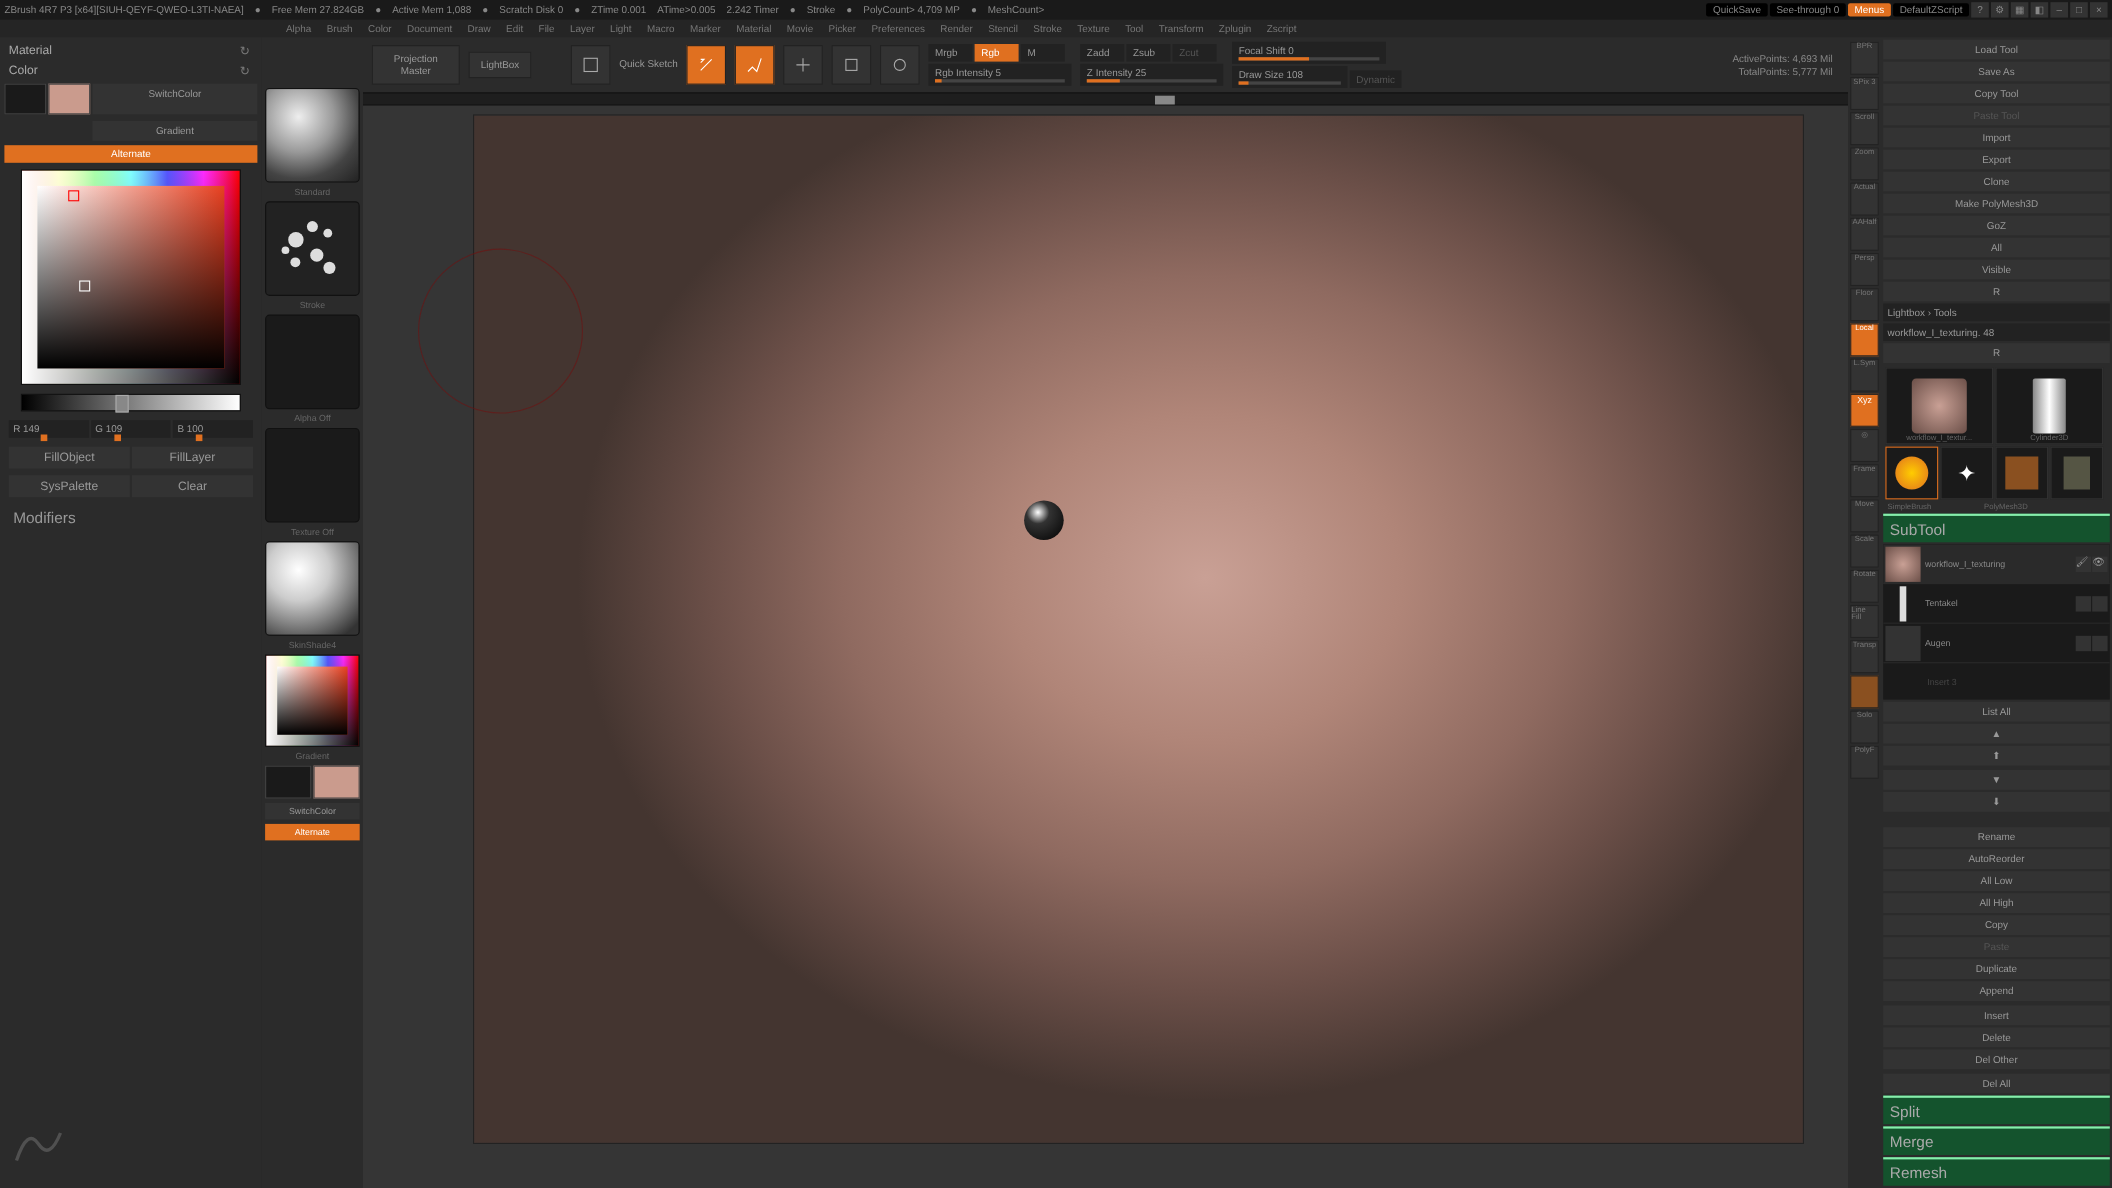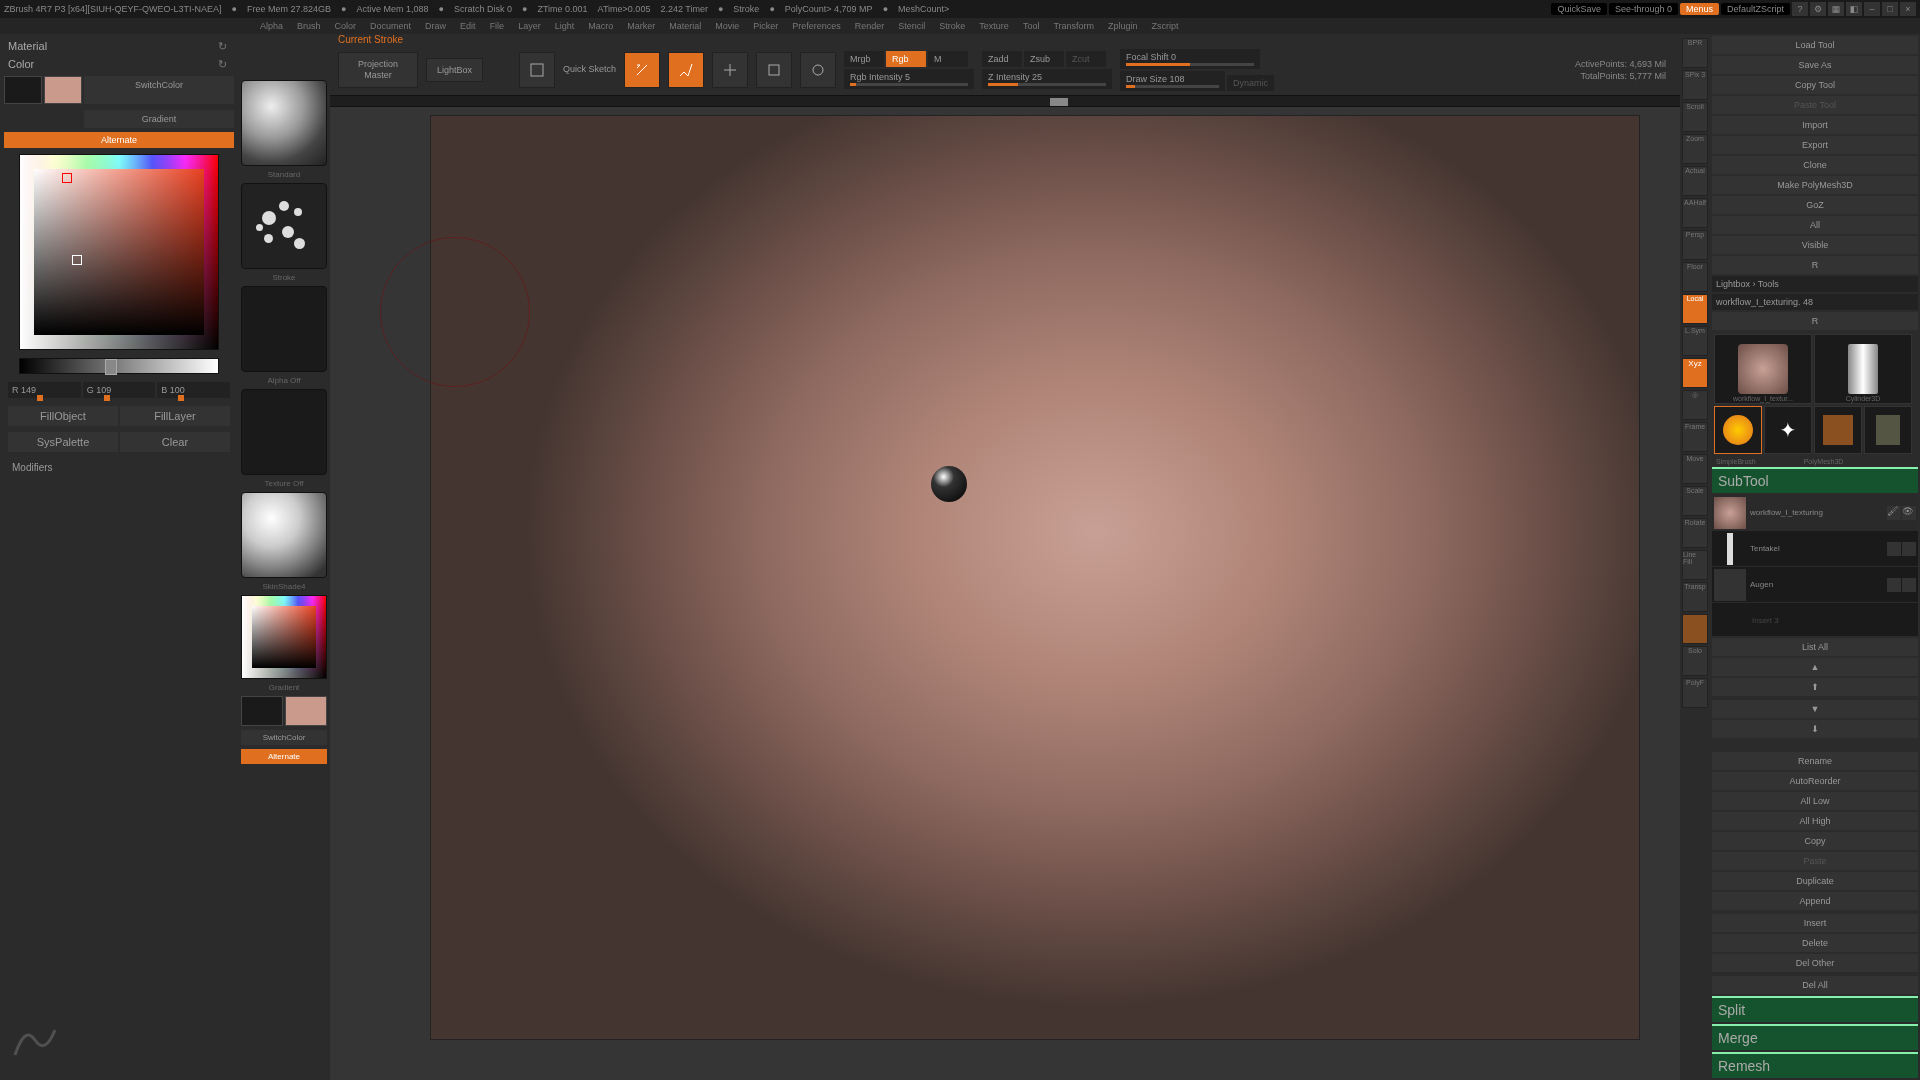--- a/index.html
+++ b/index.html
@@ -32,21 +32,21 @@
 .gray-slider { width: 200px; height: 16px; margin: 2px auto; background: linear-gradient(to right, #000, #fff); position: relative; border: 1px solid #111; }
 .gray-handle { position: absolute; width: 12px; height: 16px; background: #888; border: 1px solid #aaa; left: 85px; }
 
 .rgb-row { display: flex; gap: 2px; margin: 4px 4px; }
 .rgb-field { flex: 1; background: #222; padding: 3px 4px; font-size: 9px; text-align: left; position: relative; }
 .rgb-tick { position: absolute; bottom: -3px; width: 6px; height: 6px; background: #e07020; }
 
 .btn-row { display: flex; gap: 2px; margin: 2px 4px; }
 .panel-btn { flex: 1; background: #333; padding: 4px; text-align: center; font-size: 11px; cursor: pointer; }
 
-.modifiers-label { padding: 6px 8px; font-size: 10px; color: #999; }
+.modifiers-label { padding: 6px 8px; font-size: 14px; color: #999; }
 
 .brush-col { width: 92px; background: #2b2b2b; padding: 2px; display: flex; flex-direction: column; gap: 4px; align-items: center; }
 .brush-thumb { width: 86px; height: 86px; background: radial-gradient(circle at 35% 30%, #eee, #999 40%, #444 70%, #222); border-radius: 4px; cursor: pointer; border: 1px solid #111; }
 .brush-thumb.spray { background: #222; display: flex; align-items: center; justify-content: center; }
 .brush-thumb.dark { background: #1a1a1a; }
 .brush-thumb.material { background: radial-gradient(circle at 35% 30%, #fff, #ccc 35%, #888 60%, #333 90%); }
 .brush-label { font-size: 8px; color: #666; text-align: center; }
 .mini-picker { width: 86px; height: 84px; background: linear-gradient(to right, #fff, rgba(255,255,255,0)), linear-gradient(to top, #000, rgba(0,0,0,0)), linear-gradient(to right, red, yellow, lime, cyan, blue, magenta, red); border: 1px solid #111; position: relative; }
 .mini-picker-inner { position: absolute; top: 10px; left: 10px; right: 10px; bottom: 10px; background: linear-gradient(to top, #000, rgba(0,0,0,0)), linear-gradient(to right, #fff, #e84020); }
 .mini-swatch-row { display: flex; gap: 2px; width: 86px; }
@@ -255,21 +255,20 @@
     <div class="brush-label">Gradient</div>
     <div class="mini-swatch-row">
       <div class="mini-swatch" style="background:#1a1a1a"></div>
       <div class="mini-swatch" style="background:#ca9b8d"></div>
     </div>
     <div class="mini-btn">SwitchColor</div>
     <div class="mini-btn orange">Alternate</div>
   </div>
 
   <div class="center">
-    <div class="status-label">Current Stroke</div>
     <div class="topbar">
       <div class="top-btn" style="width:80px">Projection Master</div>
       <div class="top-btn">LightBox</div>
       <div style="width:20px"></div>
       <div class="icon-btn">
           <svg class="ico">
             <rect x="2" y="2" width="12" height="12" fill="none" stroke="#aaa"></rect>
           </svg>
         </div>
       <div style="font-size:9px;line-height:1.1">Quick Sketch</div>

